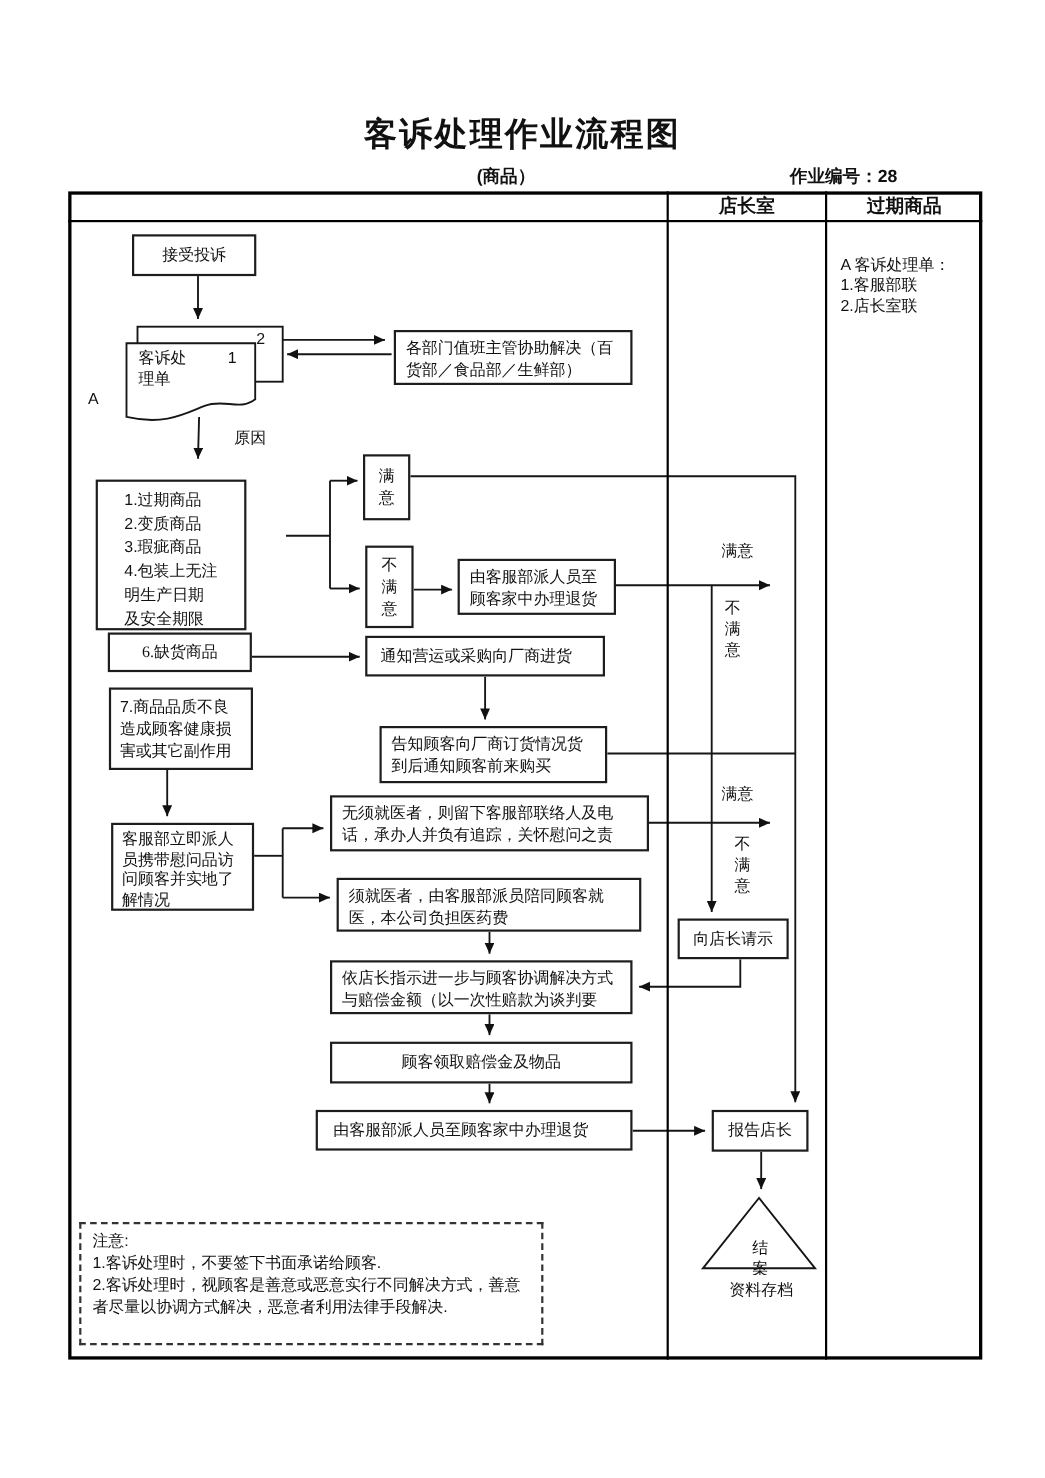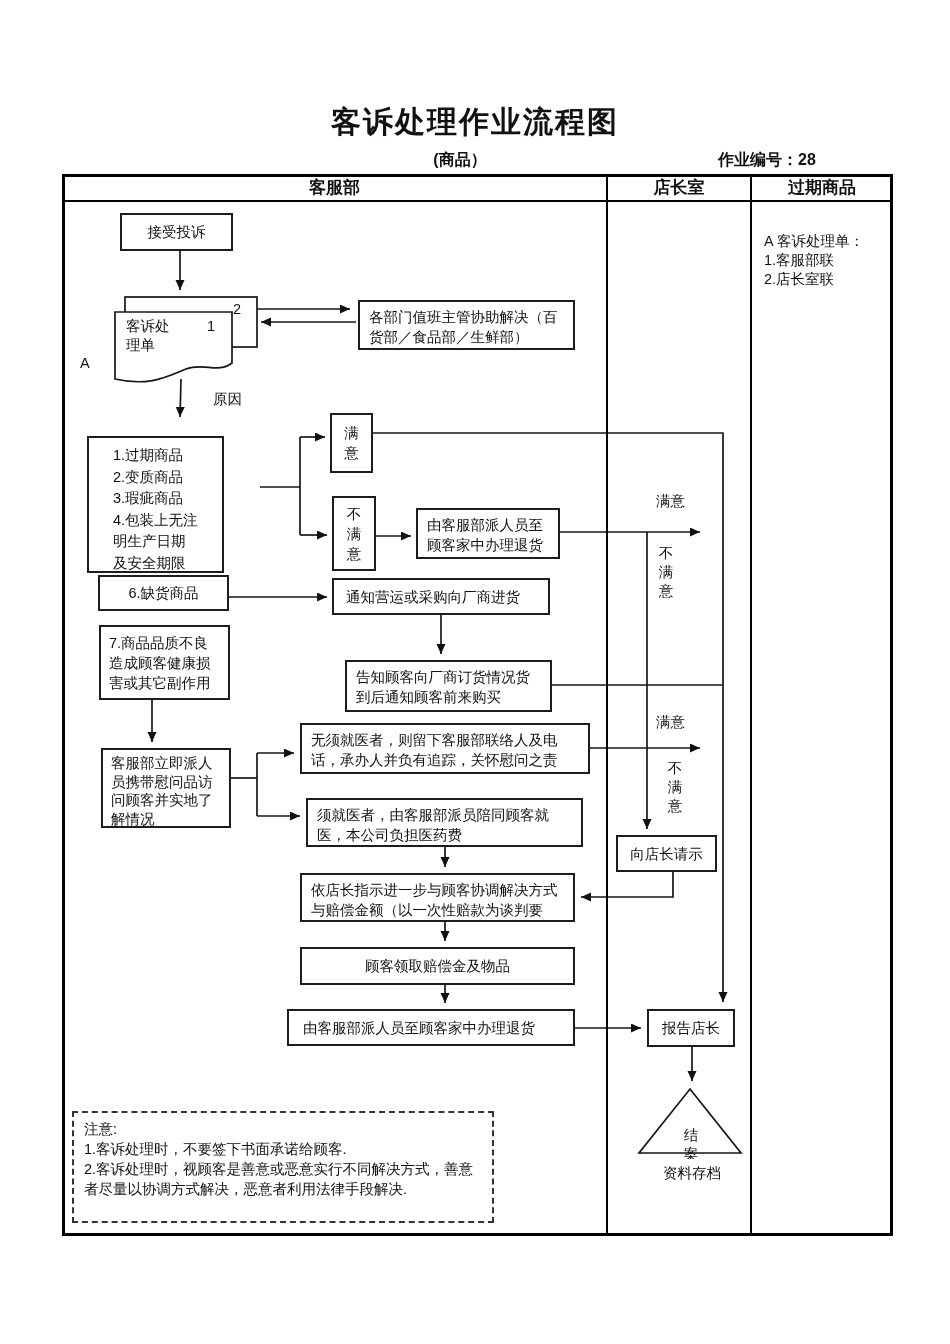--- a/index.html
+++ b/index.html
@@ -7,21 +7,21 @@
   .canvas{position:relative;width:950px;height:1344px;background:#fff;overflow:hidden;}
   .abs{position:absolute;box-sizing:border-box;}
   .pre{white-space:pre-line;}
   .title{width:950px;top:102px;left:0;text-align:center;font-size:30px;font-weight:700;letter-spacing:2px;}
   .subtitle{font-size:16px;font-weight:700;}
   .lane-hd{top:177px;height:22px;text-align:center;font-size:17px;font-weight:700;line-height:22px;}
   .frame{left:62px;top:174px;width:831px;height:1062px;border:3px solid #000;}
   .vline{width:2px;background:#000;}
   .hline{height:2px;background:#000;}
   .box{border:2px solid #1d1d1d;background:#fff;font-size:14.5px;line-height:20px;}
-  .cen{display:flex;align-items:center;justify-content:center;text-align:left;}
+  .cen{display:flex;align-items:center;justify-content:center;text-align:left;font-family:Liberation Serif, serif;}
   .pad{padding:5px 9px;}
   .lbl{font-size:14.5px;line-height:19px;}
   .stack{text-align:center;width:24px;}
   svg{display:block;}
 </style>
 </head>
 <body>
 
 <div class="canvas">
 
@@ -73,21 +73,20 @@
 
   <div class="abs title">客诉处理作业流程图</div>
   <div class="abs subtitle" style="left:400px;top:150px;width:120px;text-align:center;">(商品）</div>
   <div class="abs subtitle" style="left:718px;top:150px;">作业编号：28</div>
 
   <div class="abs frame"></div>
   <div class="abs vline" style="left:606px;top:174px;height:1062px;"></div>
   <div class="abs vline" style="left:750px;top:174px;height:1062px;"></div>
   <div class="abs hline" style="left:62px;top:200px;width:831px;"></div>
 
-  <div class="abs lane-hd" style="left:62px;width:545px;">客服部</div>
   <div class="abs lane-hd" style="left:607px;width:144px;">店长室</div>
   <div class="abs lane-hd" style="left:751px;width:142px;">过期商品</div>
 
   <div class="abs lbl pre" style="left:764px;top:232px;width:122px;">A 客诉处理单：
 1.客服部联
 2.店长室联</div>
 
   <div class="abs box cen" style="left:120px;top:213px;width:113px;height:38px;">接受投诉</div>
 
   <div class="abs lbl pre" style="left:126px;top:317px;width:70px;">客诉处

